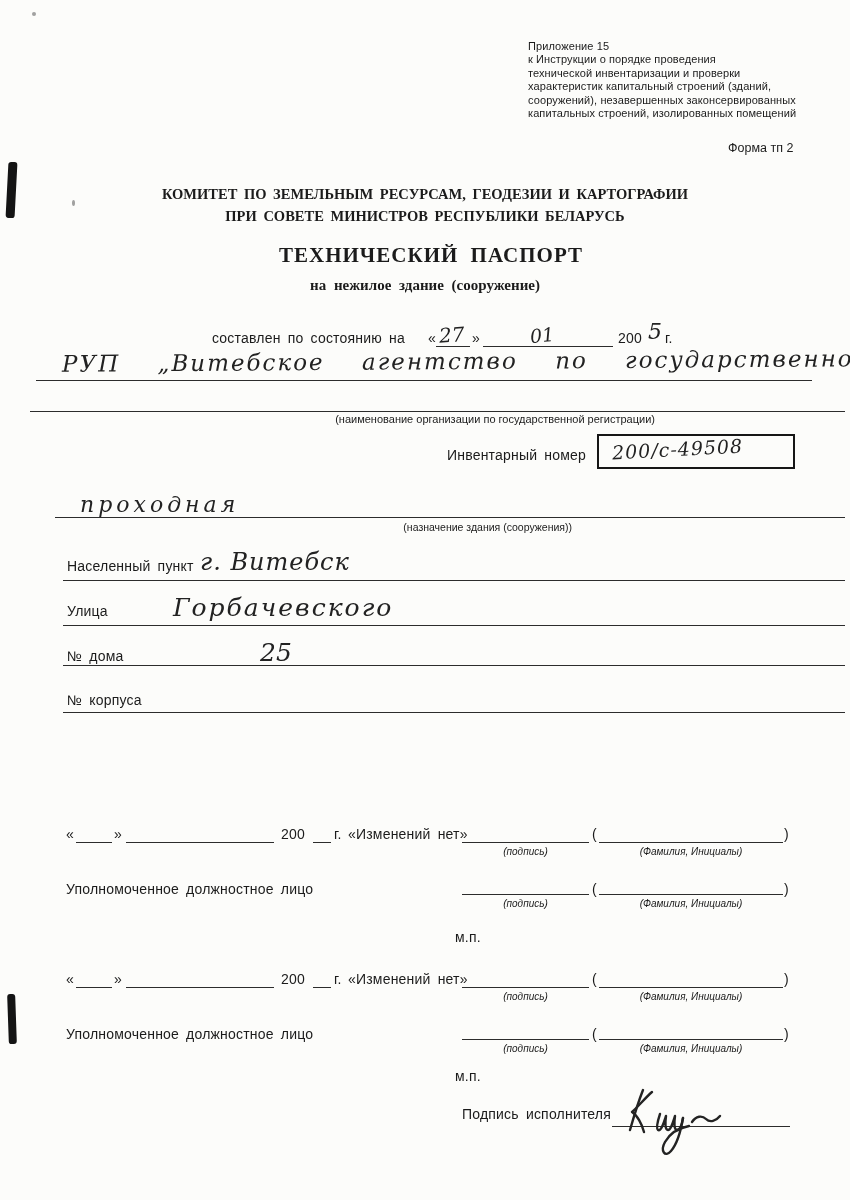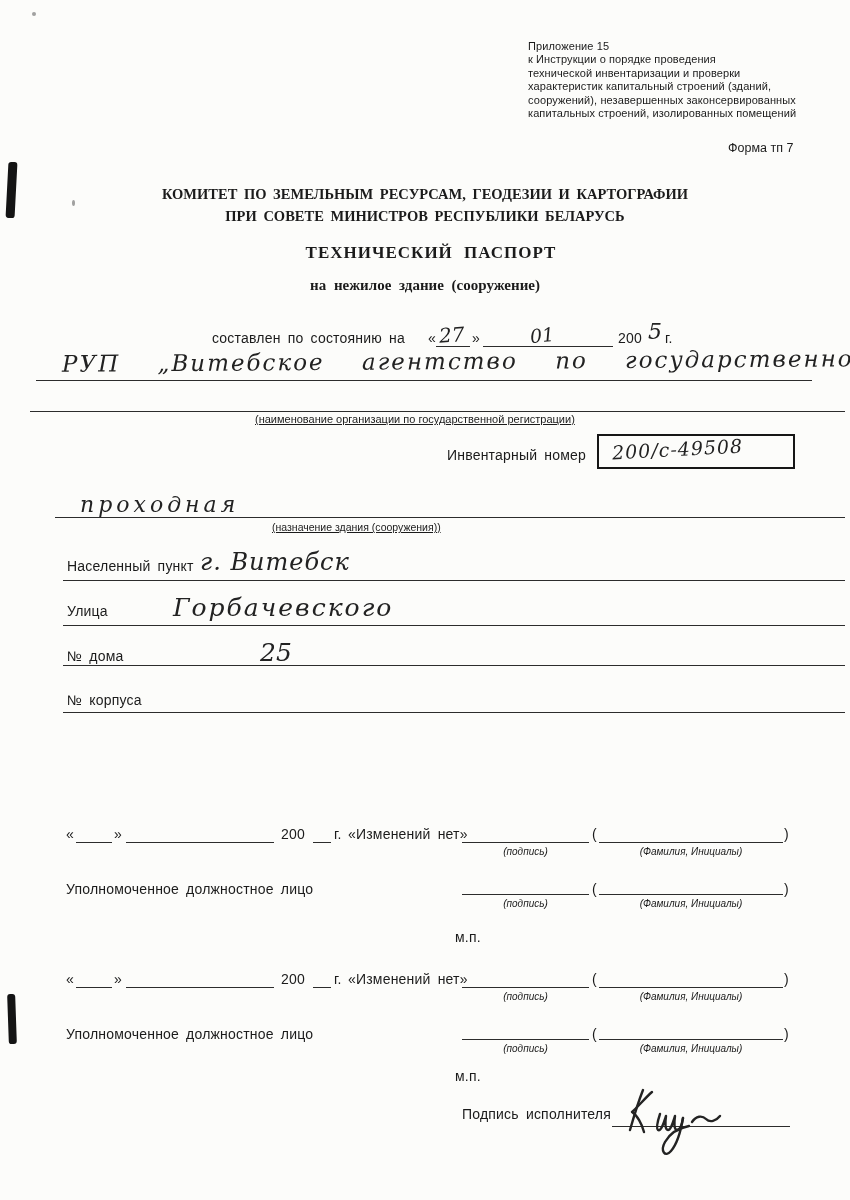--- a/index.html
+++ b/index.html
@@ -5,21 +5,21 @@
   html,body{margin:0;padding:0;background:#e9e9e7;}
   .page{
     position:relative;width:850px;height:1200px;margin:0 auto;
     background:#fcfcfa;overflow:hidden;
     font-family:"Liberation Sans",sans-serif;color:#1b1b1b;
   }
   .abs{position:absolute;white-space:nowrap;}
   .lbl{font-size:14px;letter-spacing:.2px;word-spacing:3px;}
   .b{font-weight:bold;font-family:Liberation Serif, serif;}
   .ctr{left:0;right:0;text-align:center;white-space:normal;}
-  .cap{font-size:10.5px;text-align:left;white-space:normal;text-decoration:underline;}
+  .cap{font-size:10.5px;text-align:right;white-space:normal;}
   .capi{font-size:10px;font-style:italic;text-align:center;white-space:normal;}
   .line{height:0;border-bottom:1.6px solid #2c2c2c;}
   .hw{
     font-family:"DejaVu Serif",serif;font-style:italic;color:#222;
     white-space:nowrap;line-height:1;
   }
   .box{border:2px solid #161616;background:transparent;}
   .mark{background:#141414;border-radius:3px;}
   .speck{position:absolute;background:#555;opacity:.55;border-radius:50%;}
   .appendix div{font-size:11px;line-height:13.4px;letter-spacing:.1px;}
@@ -37,26 +37,26 @@
 
   <div class="abs appendix" style="left:528px;top:40px;width:292px;">
     <div>Приложение 15</div>
     <div>к Инструкции о порядке проведения</div>
     <div>технической инвентаризации и проверки</div>
     <div>характеристик капитальный строений (зданий,</div>
     <div>сооружений), незавершенных законсервированных</div>
     <div>капитальных строений, изолированных помещений</div>
   </div>
 
-  <div class="abs" style="left:728px;top:141px;font-size:12.5px;">Форма тп 7</div>
+  <div class="abs" style="left:728px;top:141px;font-size:12.5px;">Форма тп 2</div>
 
   <div class="abs ctr b" style="top:186px;font-size:14.5px;word-spacing:3px;">КОМИТЕТ ПО ЗЕМЕЛЬНЫМ РЕСУРСАМ, ГЕОДЕЗИИ И КАРТОГРАФИИ</div>
   <div class="abs ctr b" style="top:208px;font-size:14.5px;word-spacing:3px;">ПРИ СОВЕТЕ МИНИСТРОВ РЕСПУБЛИКИ БЕЛАРУСЬ</div>
 
-  <div class="abs ctr b" style="top:243px;font-size:17px;letter-spacing:1px;word-spacing:6px;padding-left:12px;">ТЕХНИЧЕСКИЙ ПАСПОРТ</div>
+  <div class="abs ctr b" style="top:243px;font-size:21px;letter-spacing:1px;word-spacing:6px;padding-left:12px;">ТЕХНИЧЕСКИЙ ПАСПОРТ</div>
   <div class="abs ctr b" style="top:277px;font-size:15px;word-spacing:4px;">на нежилое здание (сооружение)</div>
 
   <div class="abs lbl" style="left:212px;top:330px;">составлен по состоянию на</div>
   <div class="abs lbl" style="left:428px;top:330px;">«</div>
   <div class="abs line" style="left:436px;top:346px;width:34px;"></div>
   <div class="abs hw" style="left:439px;top:325px;font-size:20px;transform:rotate(-4deg);">27</div>
   <div class="abs lbl" style="left:472px;top:330px;">»</div>
   <div class="abs line" style="left:483px;top:346px;width:130px;"></div>
   <div class="abs hw" style="left:530px;top:326px;font-size:19px;transform:rotate(-6deg);">01</div>
   <div class="abs lbl" style="left:618px;top:330px;">200</div>

